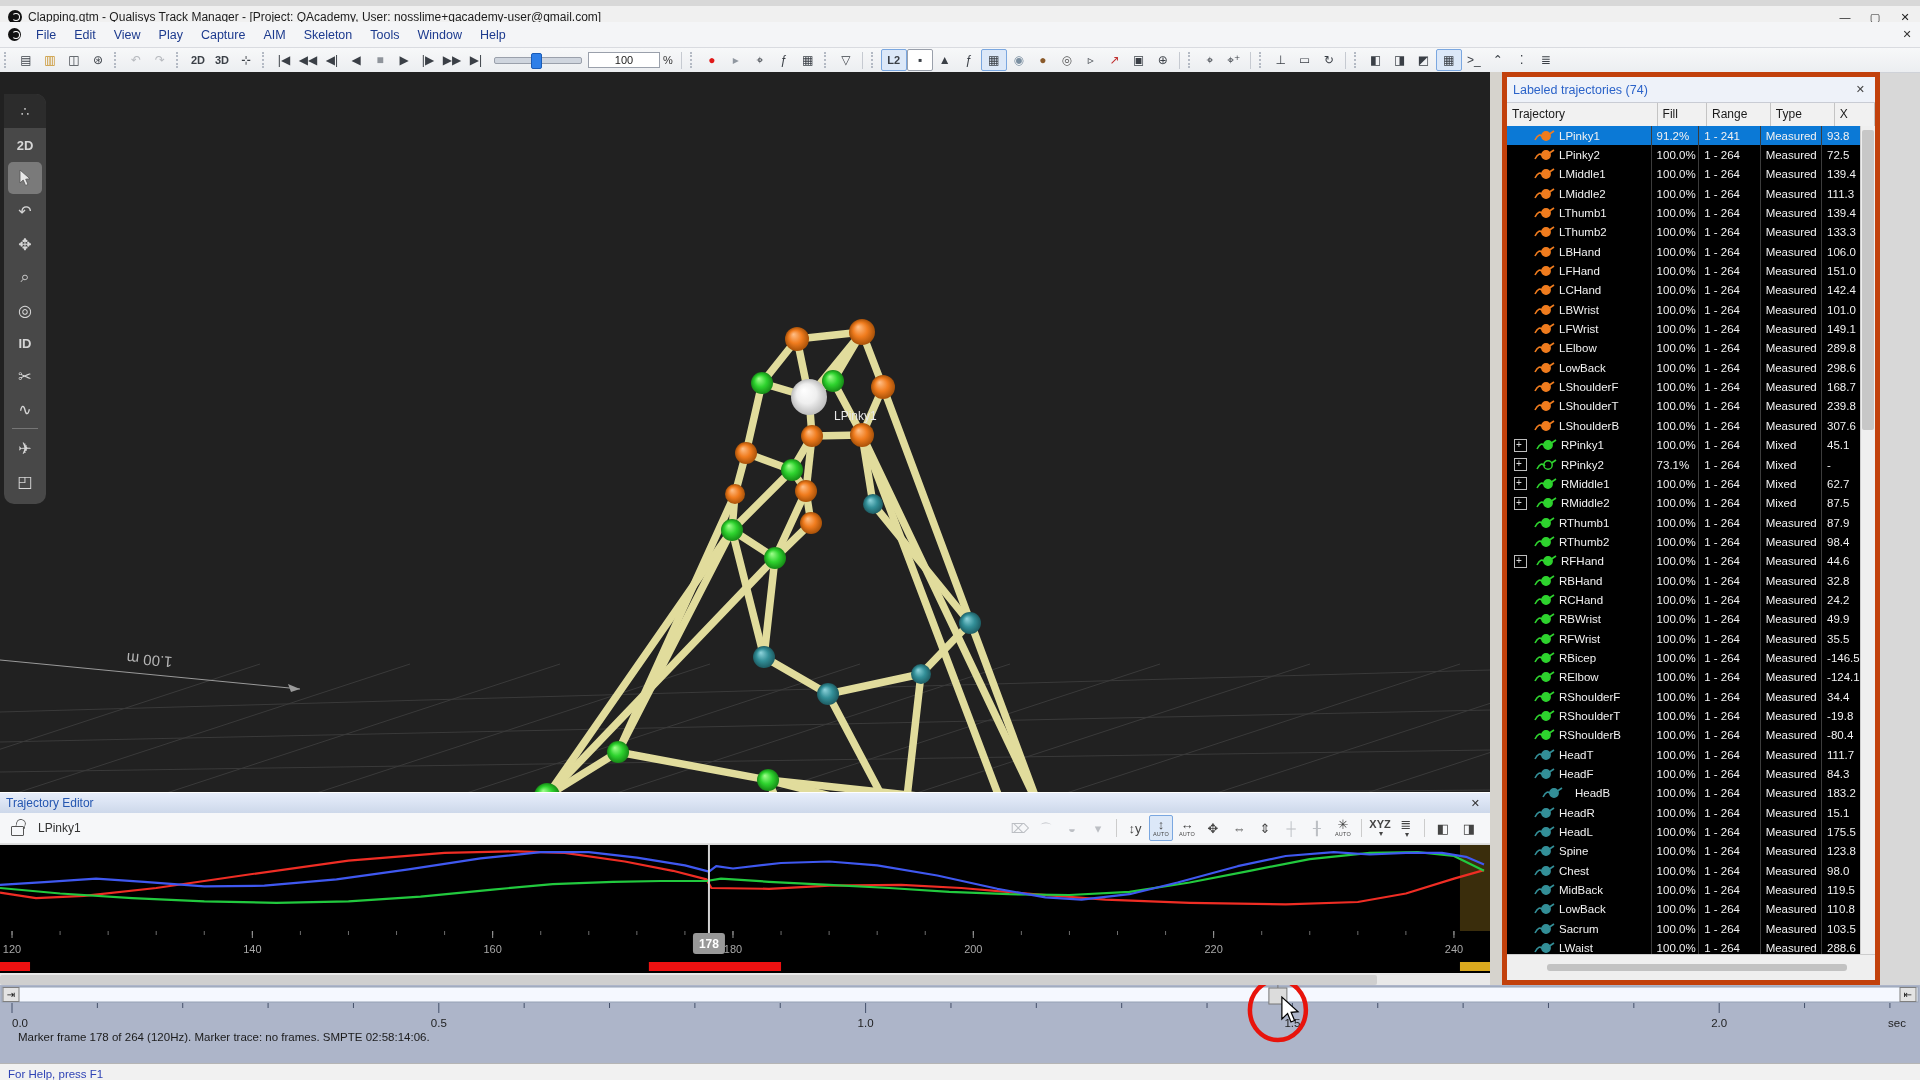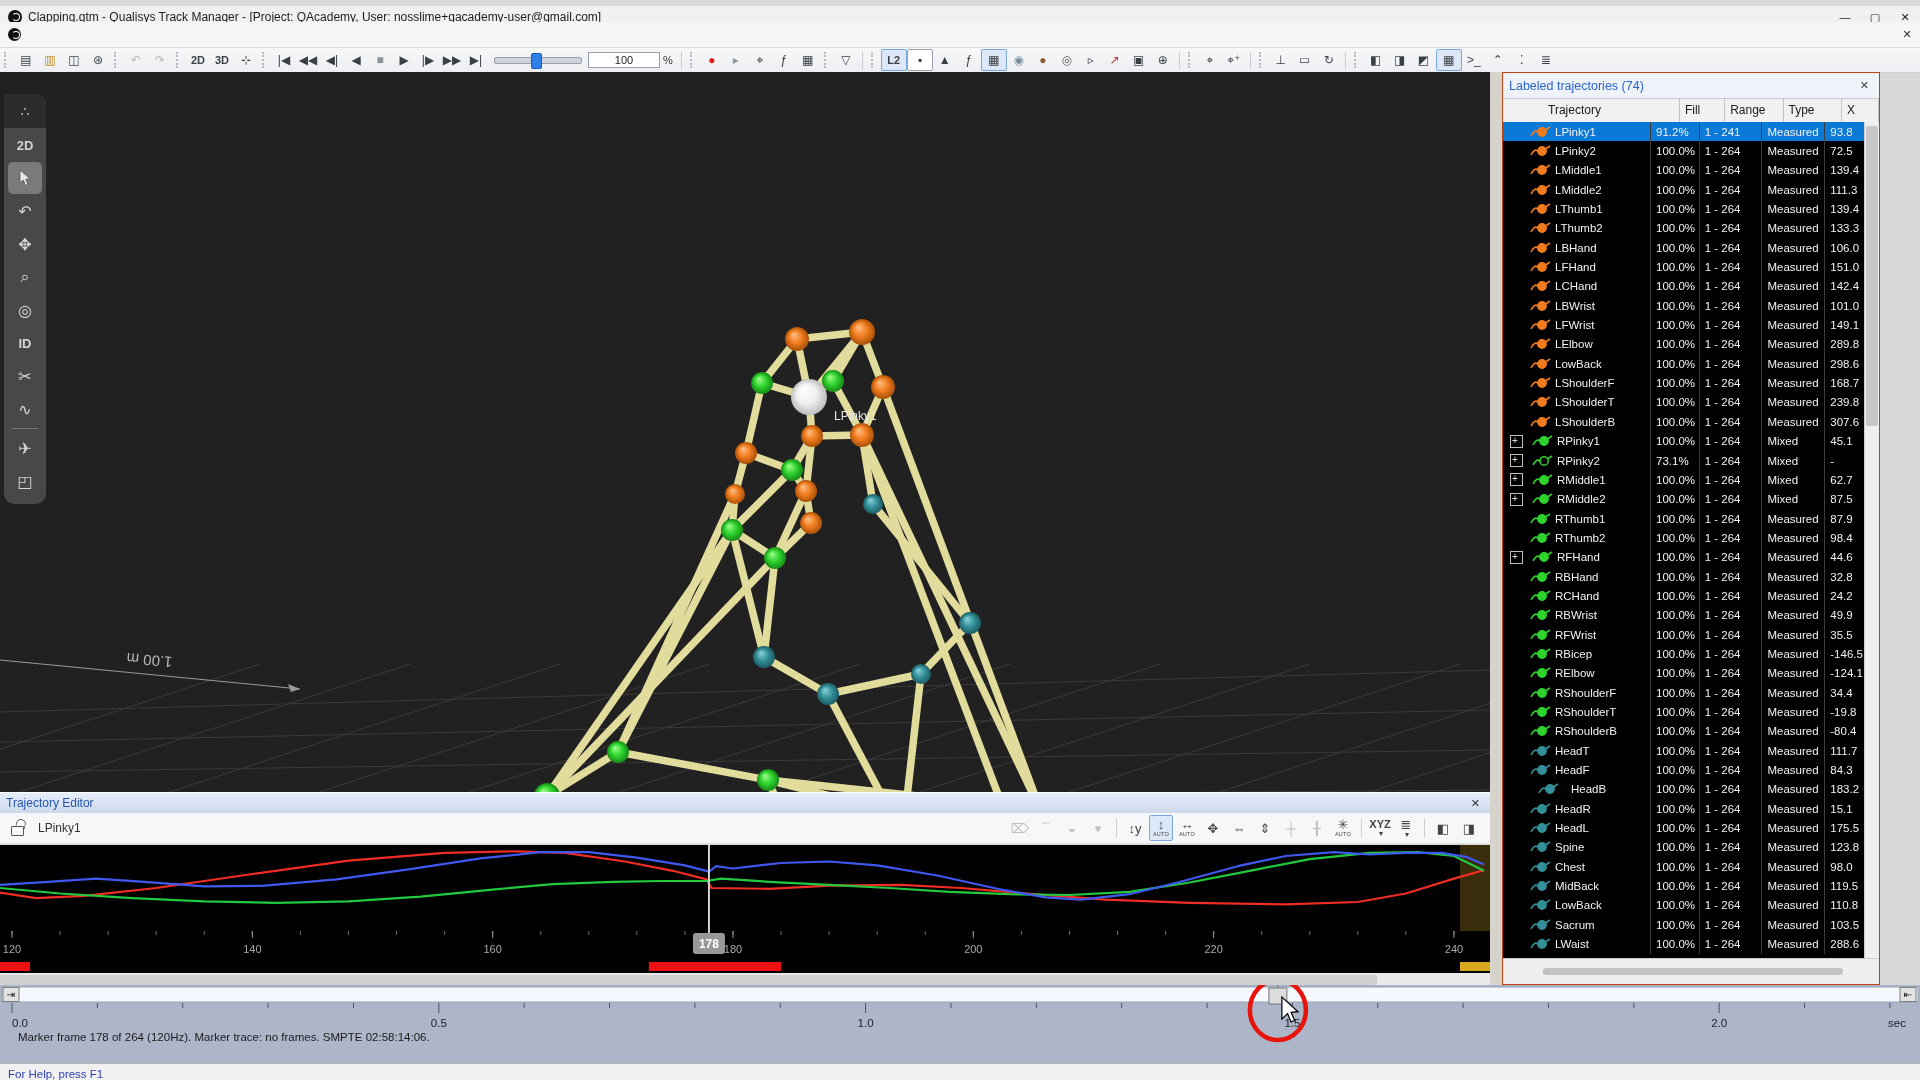--- a/index.html
+++ b/index.html
@@ -32,25 +32,25 @@
   .view3d{position:absolute;left:0;top:72px;width:1490px;height:720px;background:#212121;overflow:hidden;}
   .lefttools{position:absolute;left:4px;top:22px;width:42px;background:rgba(88,88,88,.72);border-radius:0 10px 10px 10px;padding-bottom:6px;}
   .lt-tab{height:34px;background:rgba(40,40,40,.85);border-radius:0 10px 0 0;display:flex;align-items:center;justify-content:center;color:#cfcfcf;font-size:13px;}
   .lt{height:32px;display:flex;align-items:center;justify-content:center;color:#d6d6d6;font-size:16px;margin:1px 4px;border-radius:5px;}
   .lt.bold{font-weight:bold;font-size:13px;}
   .lt.active{background:#7a7a7a;}
   .lt-div{height:1px;background:#767676;margin:3px 8px;}
   
   .splitter{position:absolute;left:1490px;top:72px;width:12px;height:913px;background:#d6d3cd;}
   
-  .panel{position:absolute;left:1502px;top:72px;width:378px;height:913px;background:#000;border:1px solid #c2410c;box-sizing:border-box;}
+  .panel{position:absolute;left:1502px;top:72px;width:378px;height:913px;background:#000;border:5px solid #c2410c;box-sizing:border-box;}
   .panelhdr{height:25px;background:#eef2f9;border-bottom:1px solid #c9ccd4;display:flex;align-items:center;padding:0 6px;}
   .panelhdr .t{font-size:12.5px;color:#2b63c9;flex:1;}
   .panelhdr .x{font-size:11px;color:#444;padding:0 4px;}
-  .thead{display:flex;height:24px;background:#f1f1f1;border-bottom:1px solid #a9a9a9;padding-left:40px;}
+  .thead{display:flex;height:24px;background:#f1f1f1;border-bottom:1px solid #a9a9a9;}
   .thcell{font-size:12px;color:#1a1a1a;line-height:23px;padding-left:5px;border-right:1px solid #c4c4c4;box-sizing:border-box;}
   .tbody{position:absolute;left:0;top:49px;bottom:26px;right:14px;overflow:hidden;background:#000;}
   .trow{display:flex;height:19.35px;align-items:center;}
   .trow.sel{background:#0b79d6;}
   .tcell{font-size:11.5px;color:#f2f2f2;padding-left:5px;box-sizing:border-box;border-right:1px solid #3c3c3c;height:100%;display:flex;align-items:center;}
   .namecell{border-right:1px solid #3c3c3c;}
   .expbox{width:11px;height:11px;border:1px solid #bdbdbd;margin-left:2px;flex:0 0 auto;position:relative;background:#000;}
   .expbox::after{content:"+";position:absolute;left:1px;top:-2px;font-size:10px;color:#ddd;line-height:13px;}
   .expspace{width:13px;flex:0 0 auto;}
   .vscroll{position:absolute;right:0;top:49px;bottom:26px;width:14px;background:#efefef;border-left:1px solid #cdcdcd;}
@@ -95,20 +95,32 @@
     <span class="titletext">Clapping.qtm - Qualisys Track Manager - [Project: QAcademy, User: nosslime+qacademy-user@gmail.com]</span>
     <div class="wincontrols">
       <span class="winbtn">—</span>
       <span class="winbtn">▢</span>
       <span class="winbtn close">✕</span>
     </div>
   </div>
 
   <div class="menubar">
     <span class="applogo" style="width:13px;height:13px;"></span>
+    <div id="menus" style="display:flex;">
+        <div class="menuitem">File</div>
+        <div class="menuitem">Edit</div>
+        <div class="menuitem">View</div>
+        <div class="menuitem">Play</div>
+        <div class="menuitem">Capture</div>
+        <div class="menuitem">AIM</div>
+        <div class="menuitem">Skeleton</div>
+        <div class="menuitem">Tools</div>
+        <div class="menuitem">Window</div>
+        <div class="menuitem">Help</div>
+      </div>
     <span class="menuclose">✕</span>
   </div>
 
   <div class="toolbar" id="maintoolbar">
       <div class="grip"></div>
       <div class="tb">▤</div>
       <div class="tb" style="color: rgb(200, 146, 42);">▥</div>
       <div class="tb">◫</div>
       <div class="tb">⊛</div>
       <div class="grip"></div>

